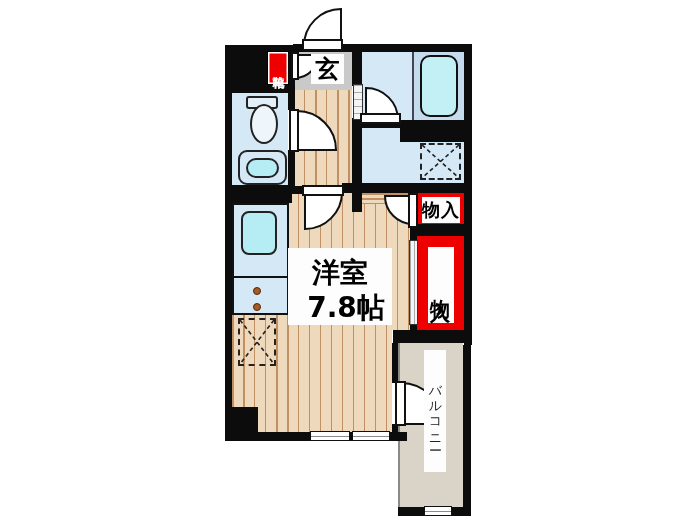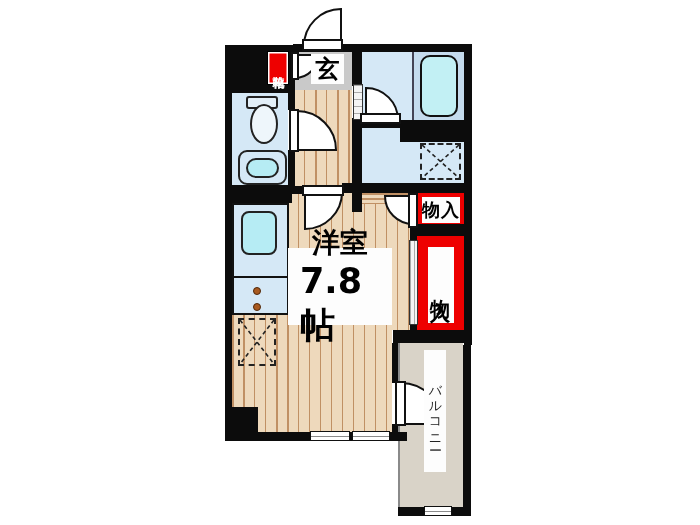--- a/index.html
+++ b/index.html
@@ -124,23 +124,23 @@
       </g>
     </svg>
   </div>
 
   <div class="abs" style="left:420px;top:55px;width:38px;height:62px;background:#c2f0f4;border:2px solid #111;border-radius:10px;"></div>
 
   <div class="abs vtext" style="left:267px;top:51px;width:22px;height:34px;background:#ee0000;box-shadow:inset 0 0 0 1.5px #fff;border:1px solid #000;color:#fff;font-size:12px;font-weight:bold;display:flex;align-items:center;justify-content:center;letter-spacing:1px;">靴箱</div>
 
   <div class="abs whitebox" style="left:311px;top:54px;width:33px;height:30px;font-size:24px;font-weight:bold;">玄</div>
 
-  <div class="abs whitebox" style="left:288px;top:248px;width:104px;height:77px;flex-direction:column;font-weight:bold;line-height:1.25;">
+  <div class="abs whitebox" style="left:288px;top:248px;width:104px;height:77px;flex-direction:column;font-weight:bold;line-height:1.25;justify-content:flex-end;">
     <span style="font-size:28px;">洋室</span>
-    <span style="font-size:35px;margin-left:12px;">7.8帖</span>
+    <span style="font-size:28px;margin-left:12px;">7.8帖</span>
   </div>
 
   <div class="abs whitebox" style="left:422px;top:197px;width:38px;height:26px;font-size:18px;font-weight:bold;letter-spacing:1px;">物入</div>
 
   <div class="abs whitebox vtext" style="left:428px;top:247px;width:26px;height:76px;font-size:20px;font-weight:bold;">物入</div>
 
   <div class="abs whitebox vtext" style="left:424px;top:350px;width:22px;height:122px;font-size:13px;color:#222;">バルコニー</div>
 
 </div>
 

